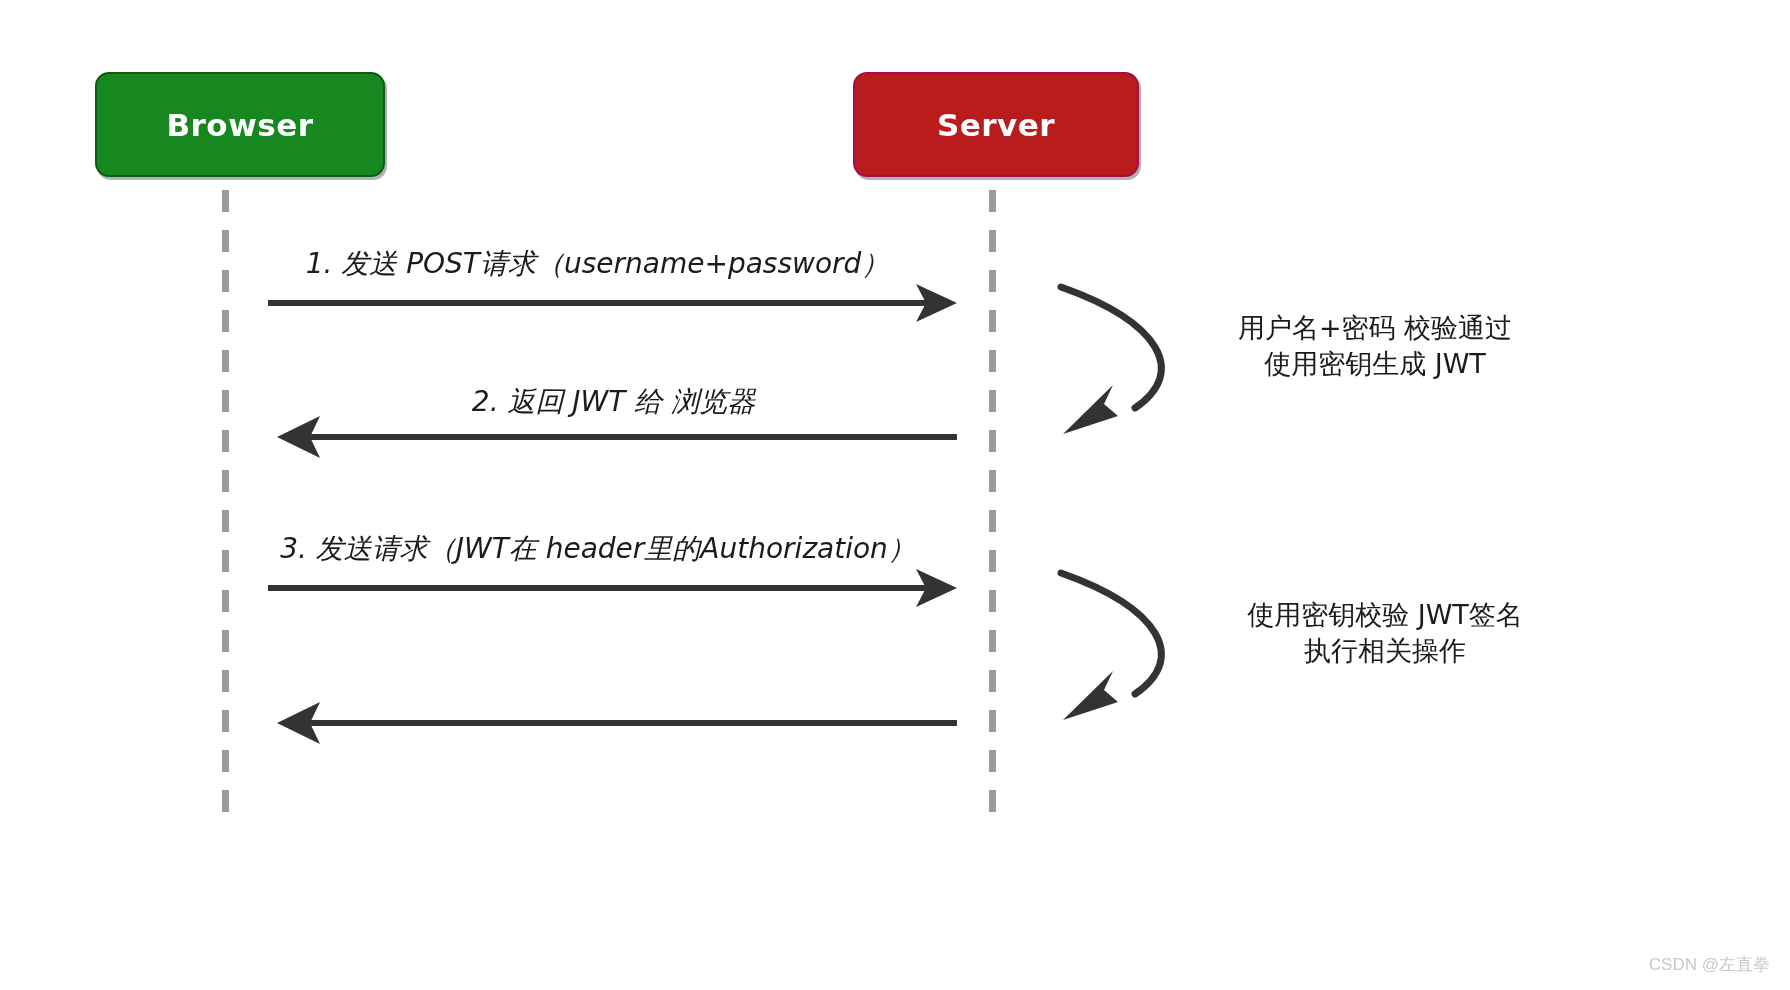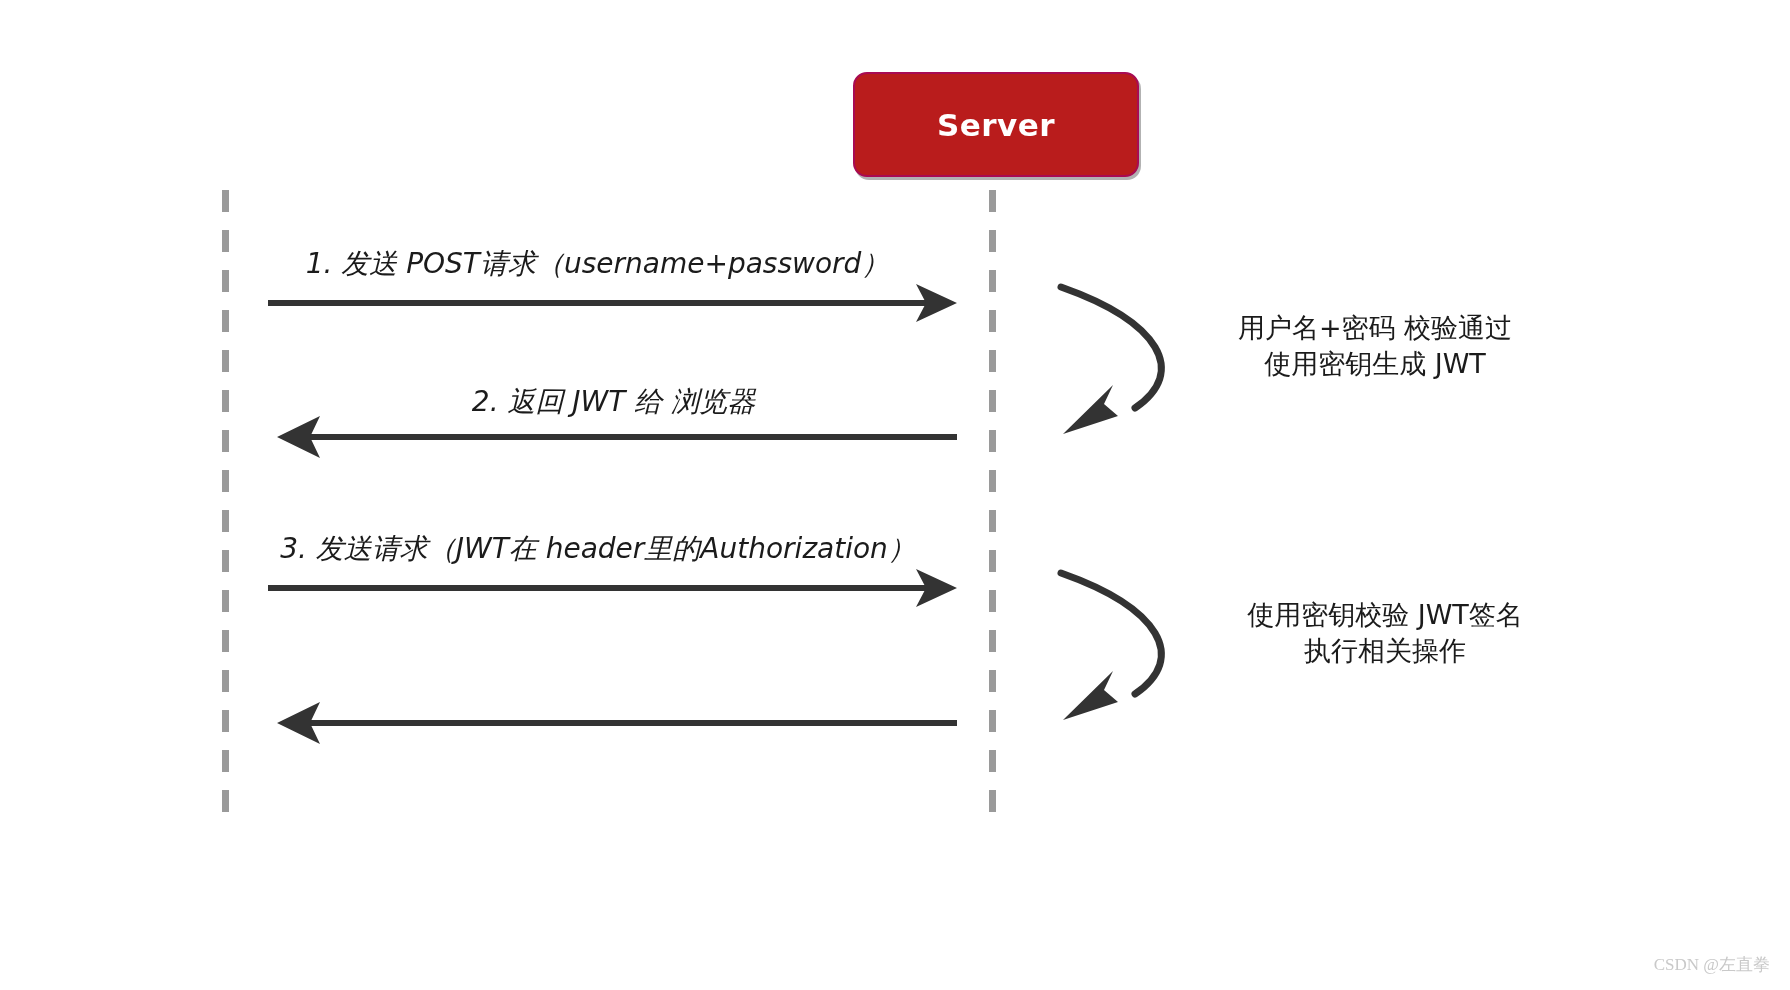--- a/index.html
+++ b/index.html
@@ -97,31 +97,34 @@
     color: #1b1b1b;
     text-align: center;
     white-space: nowrap;
   }
 
   
   .watermark {
     position: absolute;
     right: 20px;
     bottom: 14px;
-    font-family: Liberation Serif, serif;
+    font-family: Liberation Sans, sans-serif;
     font-size: 17px;
     color: #c9c9c9;
     white-space: nowrap;
   }
 </style>
 </head>
 <body>
 
 <div id="canvas">
 
+  <div class="participant browser">
+    <span>Browser</span>
+  </div>
 
   <div class="participant server">
     <span>Server</span>
   </div>
 
   <div class="lifeline browser-lifeline"></div>
   <div class="lifeline server-lifeline"></div>
 
   <div class="msg-label" style="left:0; top:245px; width:1195px;">1. 发送 POST请求（username+password）</div>
 

